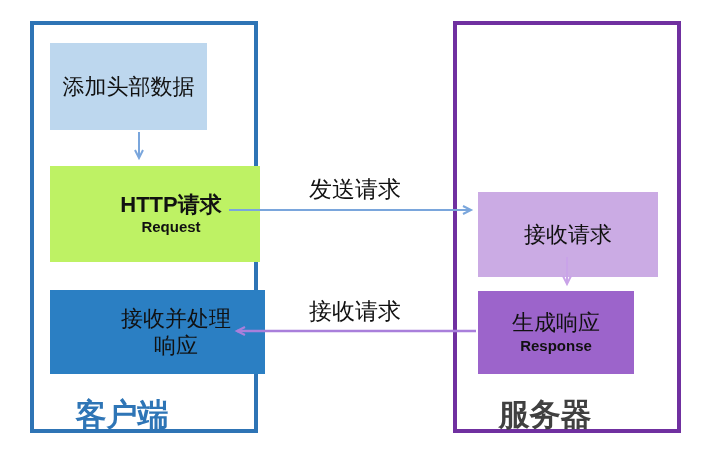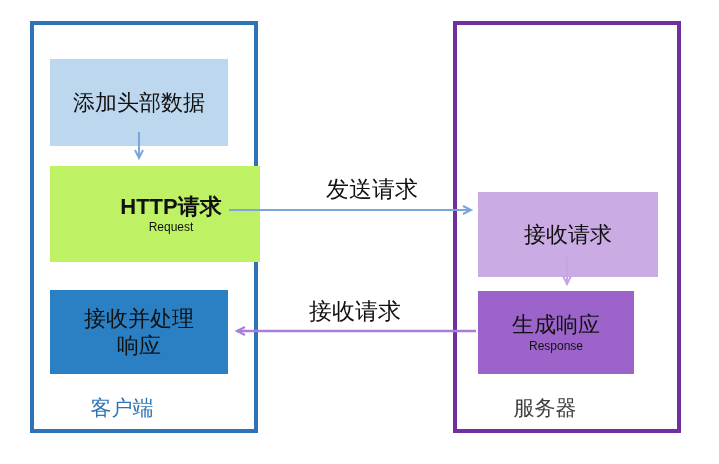--- a/index.html
+++ b/index.html
@@ -28,43 +28,43 @@
     position: absolute;
     display: flex;
     flex-direction: column;
     align-items: center;
     justify-content: center;
     color: #111111;
     font-size: 22px;
     line-height: 1.25;
     text-align: center;
   }
-  .box-add-header     { left: 50px;  top: 43px;  width: 178px; height: 87px; background: #BDD7EE; margin-top: 16px; }
+  .box-add-header     { left: 50px;  top: 43px;  width: 157px; height: 87px; background: #BDD7EE; }
   .box-http-request   { left: 50px;  top: 166px; width: 178px; height: 96px; background: #bef264; font-weight: bold; padding-left: 32px; }
-  .box-receive        { left: 50px;  top: 290px; width: 178px; height: 84px; background: #2B7FC3; }
+  .box-receive        { left: 50px;  top: 290px; width: 178px; height: 84px; background: #2B7FC3; padding-left: 37px; }
   .box-recv-request   { left: 478px; top: 170px; width: 180px; height: 85px; background: #CBABE4; margin-top: 22px; }
   .box-gen-response   { left: 478px; top: 291px; width: 156px; height: 83px; background: #9C64CB; }
-  .en-line { font-size: 12px; font-weight: normal; }
+  .en-line { font-size: 15px; font-weight: bold; }
   .container-label {
     position: absolute;
     width: 184px;
     text-align: center;
-    font-size: 21px;
-    font-weight: normal;
+    font-size: 31px;
+    font-weight: bold;
   }
   .client-label { left: 30px;  top: 394px; color: #2E75B6; }
   .server-label { left: 453px; top: 394px; color: #404040; }
   .arrow-label {
     position: absolute;
     width: 200px;
     text-align: center;
     font-size: 23px;
     color: #111111;
   }
-  .send-label   { left: 272px; top: 174px; text-align: center; }
+  .send-label   { left: 255px; top: 174px; text-align: center; }
   .return-label { left: 255px; top: 296px; }
   .arrow-layer {
     position: absolute;
     left: 0; top: 0;
     width: 719px; height: 464px;
     pointer-events: none;
   }
 </style>
 </head>
 <body>

